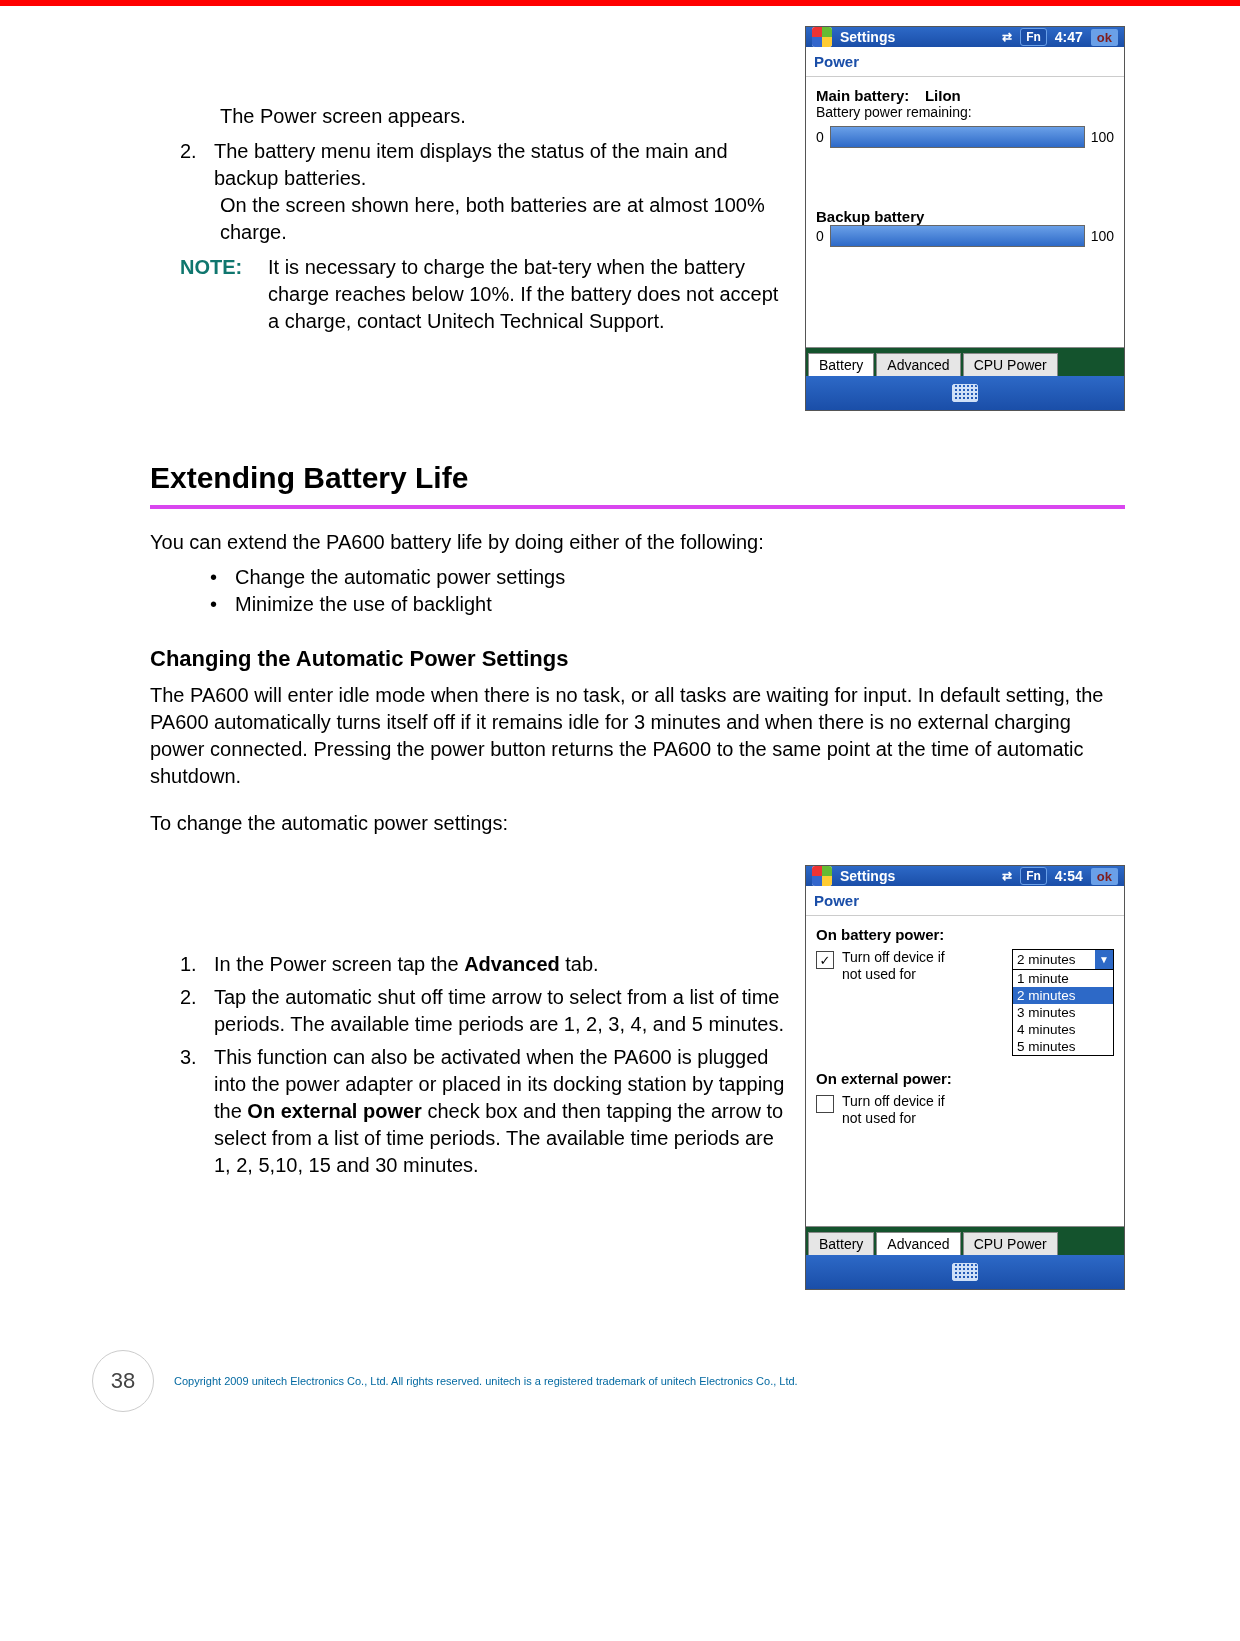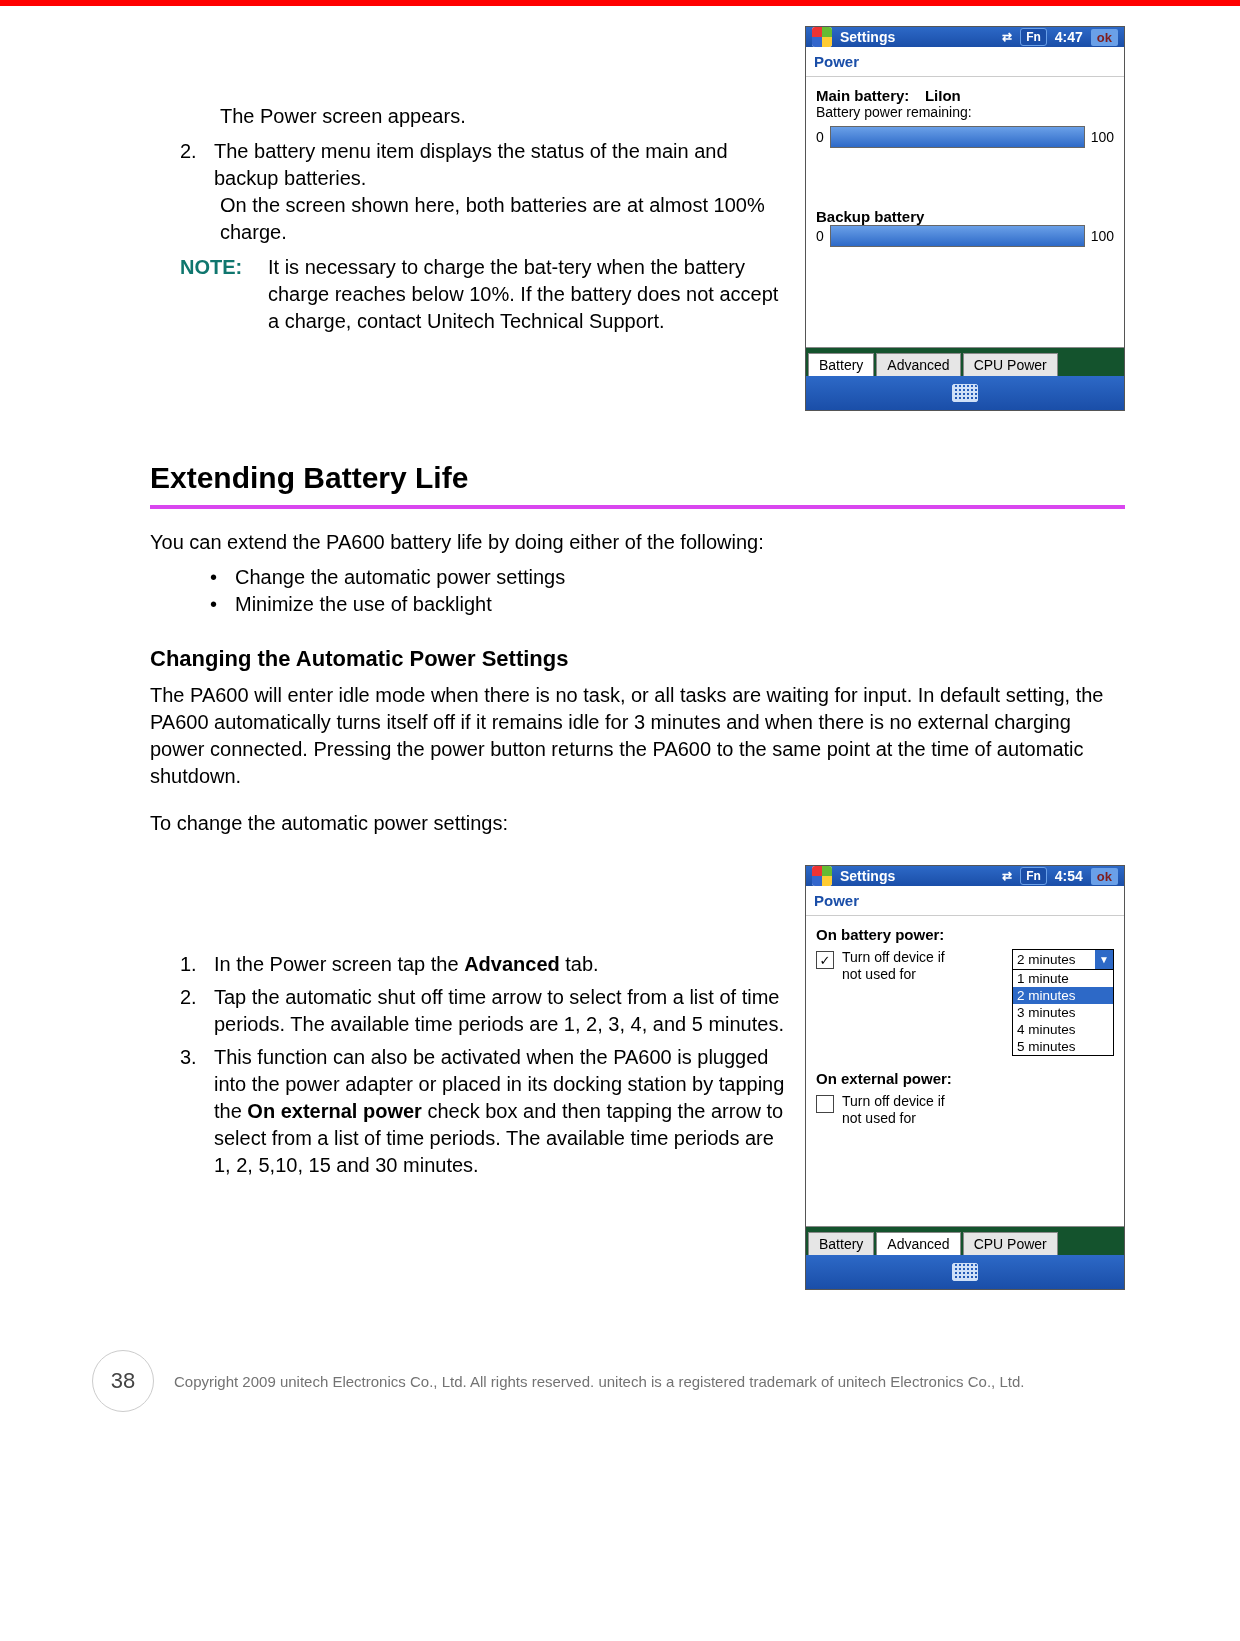--- a/index.html
+++ b/index.html
@@ -190,21 +190,21 @@
   }
   .pagewrap {
     display:flex; align-items:center; gap:20px;
   }
   .page-num {
     width:60px; height:60px;
     border:1px solid #ccc; border-radius:50%;
     display:flex; align-items:center; justify-content:center;
     font-size:22px; color:#444;
   }
-  .copyright { font-size:15px; color:#737373; }
+  .copyright { font-size:11px; color:#0369a1; }
   .conn-icon { font-size:12px; }
 </style>
 </head>
 <body>
 
 <div class="page">
   <div class="red-bar"></div>
   <div class="content">
 
     <div class="row">

